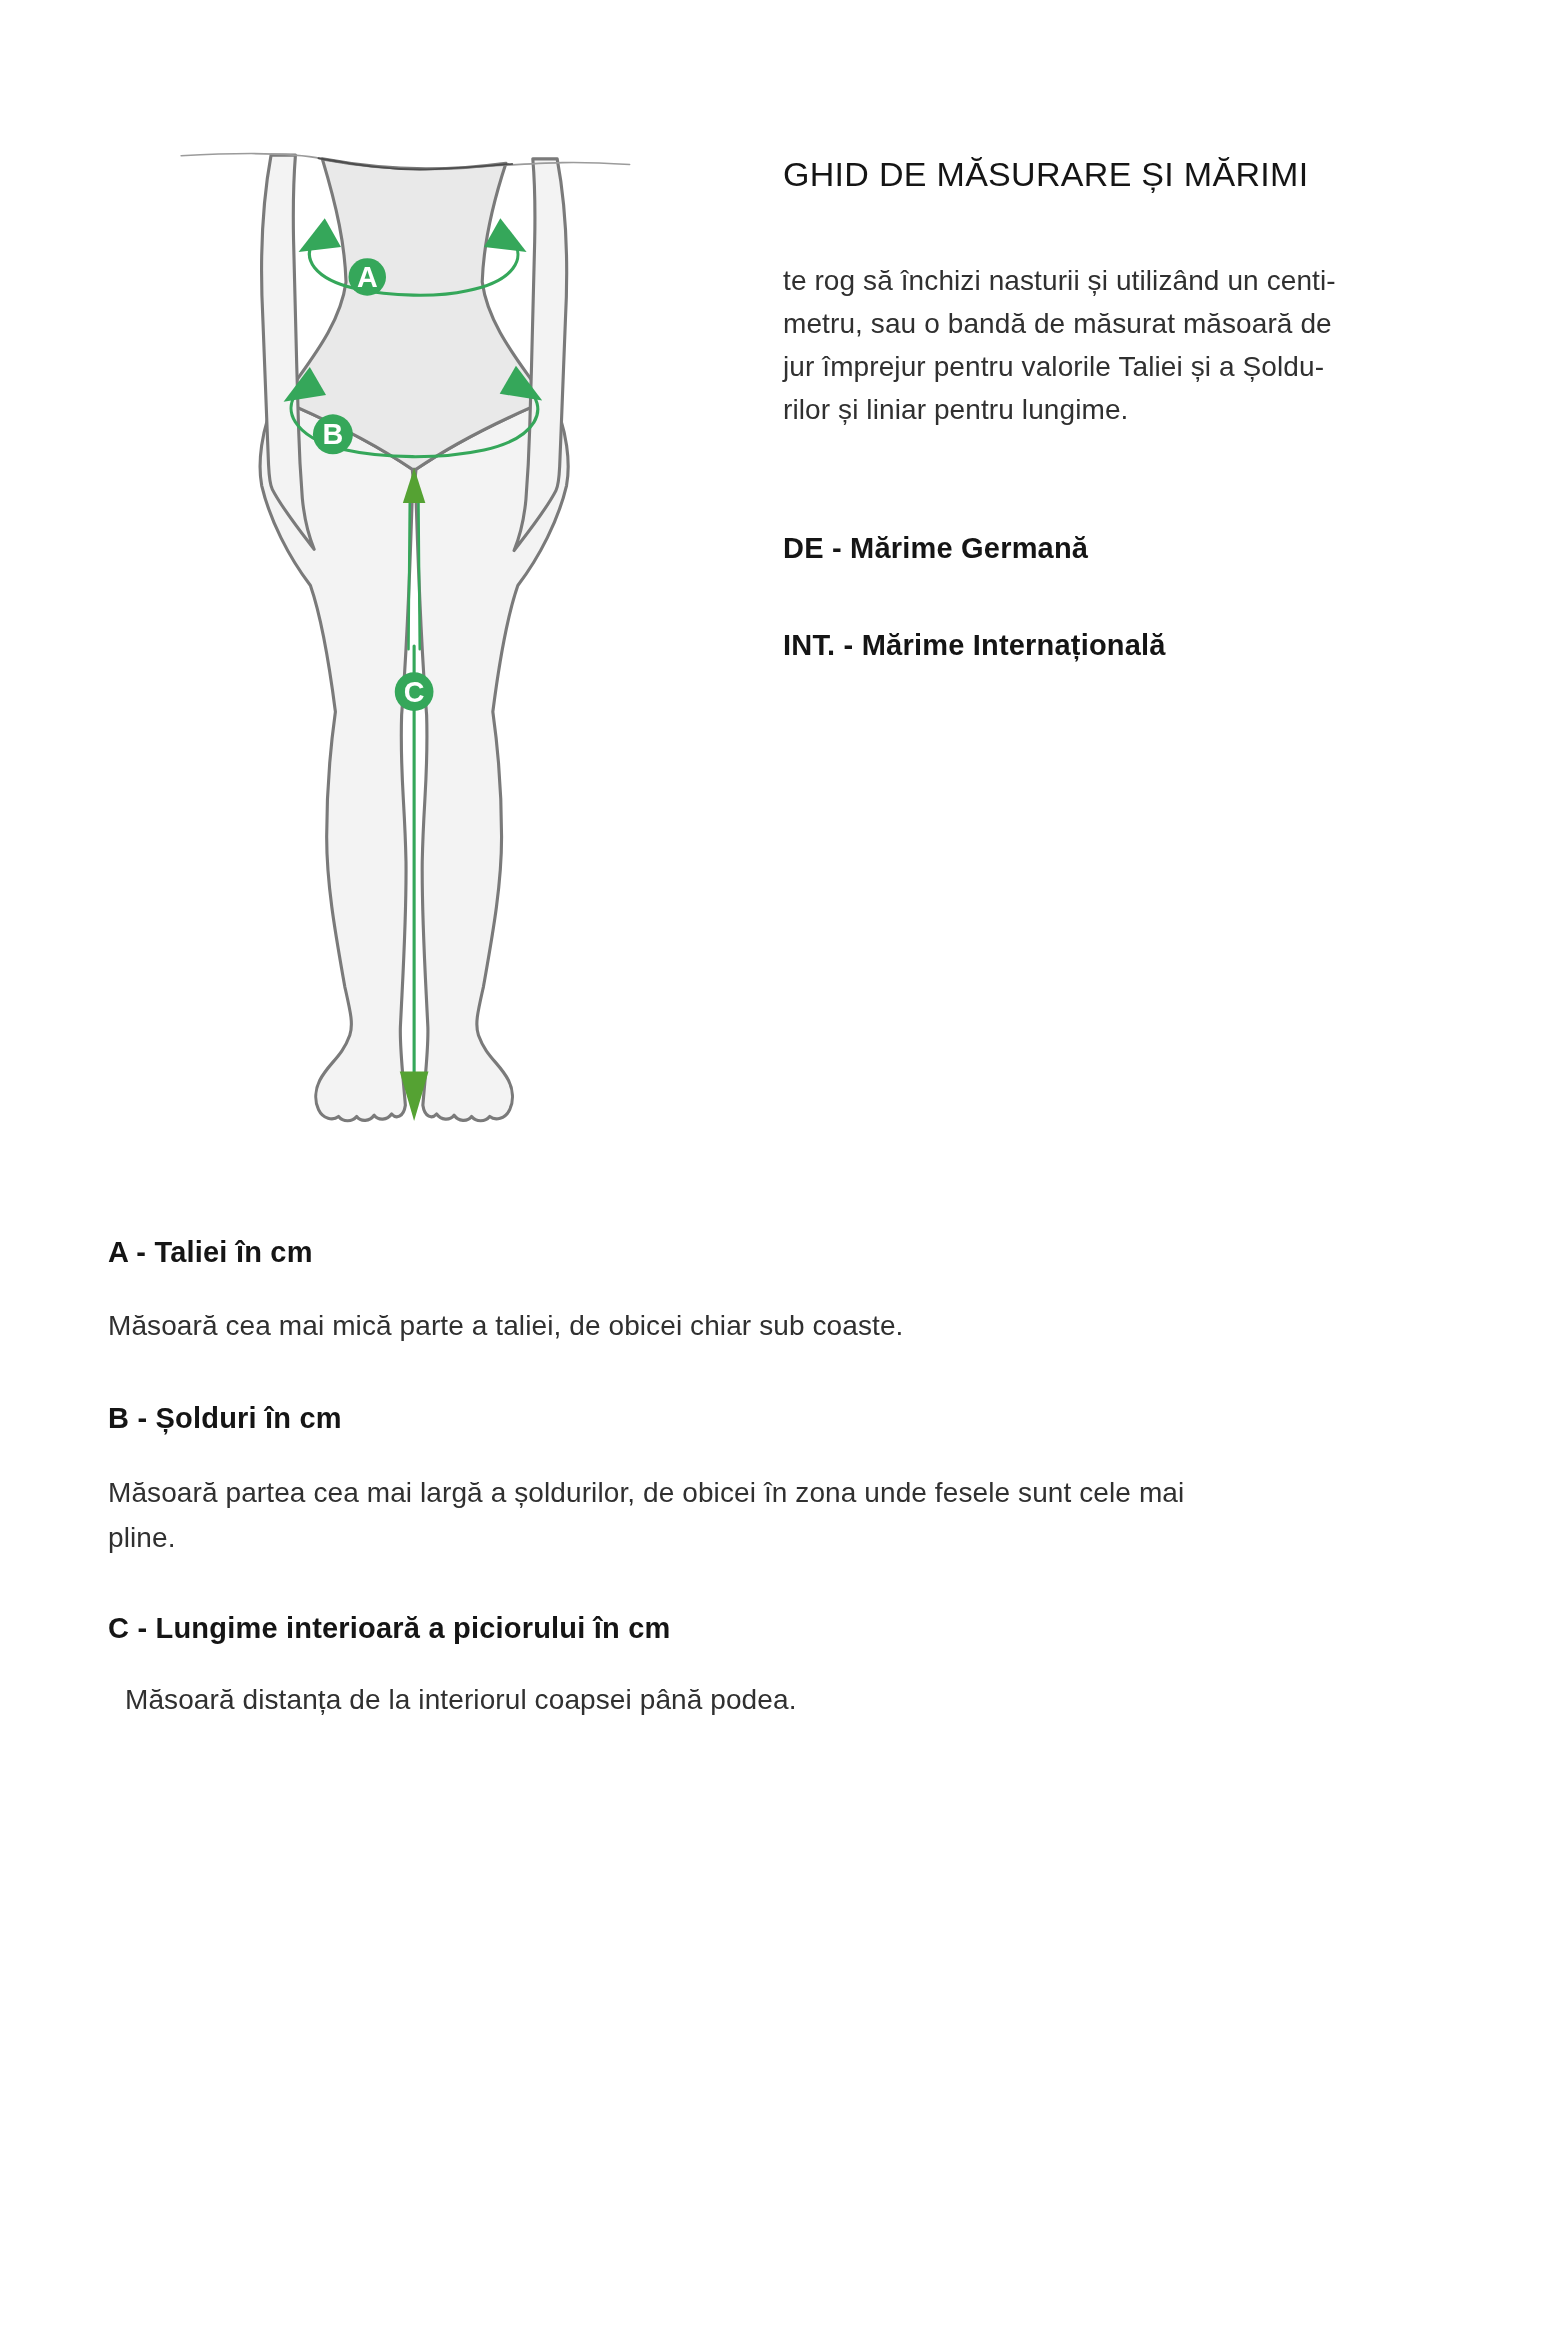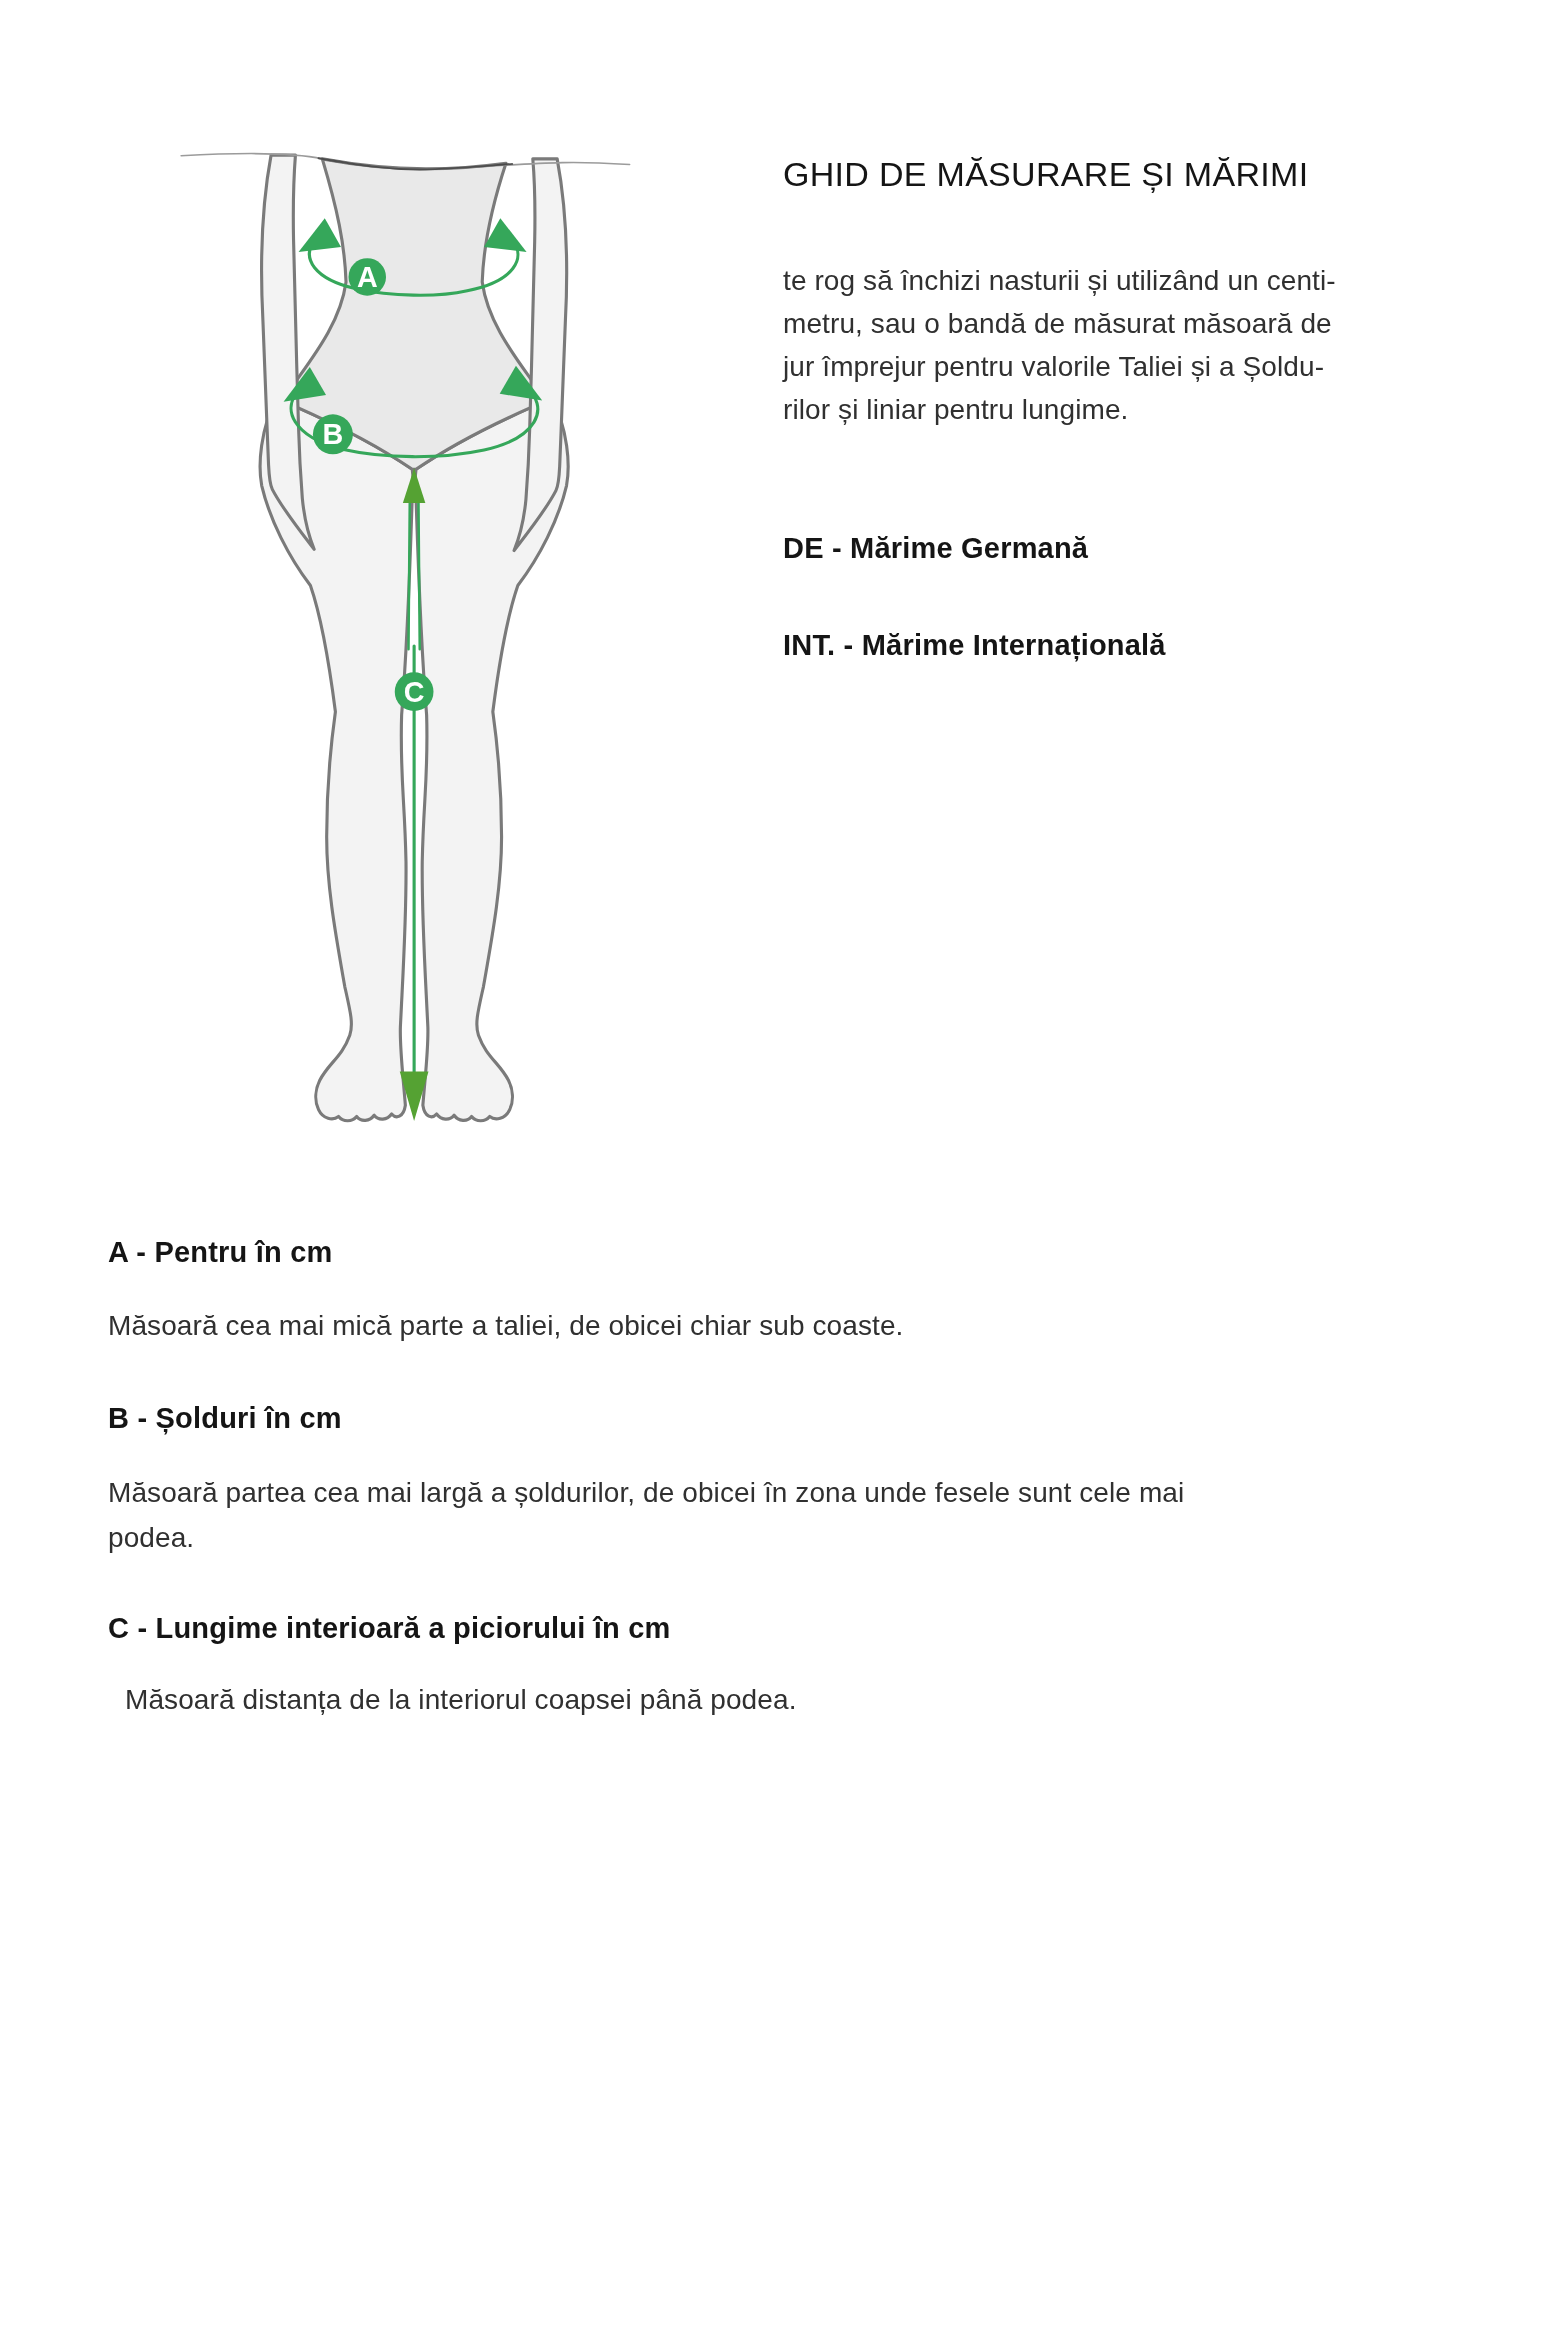--- a/index.html
+++ b/index.html
@@ -194,28 +194,28 @@
   <div class="line">te rog să închizi nasturii și utilizând un centi-</div>
   <div class="line">metru, sau o bandă de măsurat măsoară de</div>
   <div class="line">jur împrejur pentru valorile Taliei și a Șoldu-</div>
   <div class="line">rilor și liniar pentru lungime.</div>
 </div>
 
 <div class="abs bold-line" style="left:783px;top:531px;">DE - Mărime Germană</div>
 
 <div class="abs bold-line" style="left:783px;top:628px;text-align:center;">INT. - Mărime Internațională</div>
 
-<div class="abs sec-head" style="left:108px;top:1235px;">A - Pentru în cm</div>
+<div class="abs sec-head" style="left:108px;top:1235px;">A - Taliei în cm</div>
 <div class="abs sec-body" style="left:108px;top:1303px;">
   <div class="line">Măsoară cea mai mică parte a taliei, de obicei chiar sub coaste.</div>
 </div>
 
 <div class="abs sec-head" style="left:108px;top:1401px;">B - Șolduri în cm</div>
 <div class="abs sec-body" style="left:108px;top:1470px;">
   <div class="line">Măsoară partea cea mai largă a șoldurilor, de obicei în zona unde fesele sunt cele mai</div>
-  <div class="line">podea.</div>
+  <div class="line">pline.</div>
 </div>
 
 <div class="abs sec-head" style="left:108px;top:1611px;">C - Lungime interioară a piciorului în cm</div>
 <div class="abs sec-body" style="left:125px;top:1677px;">
   <div class="line">Măsoară distanța de la interiorul coapsei până podea.</div>
 </div>
 
 
 </body></html>

